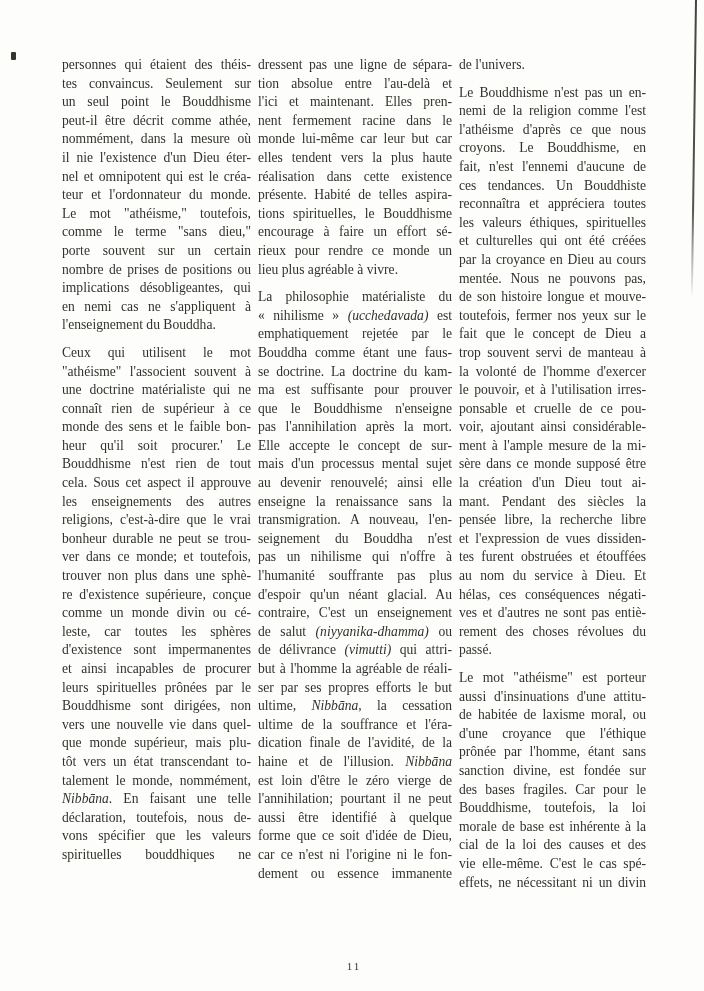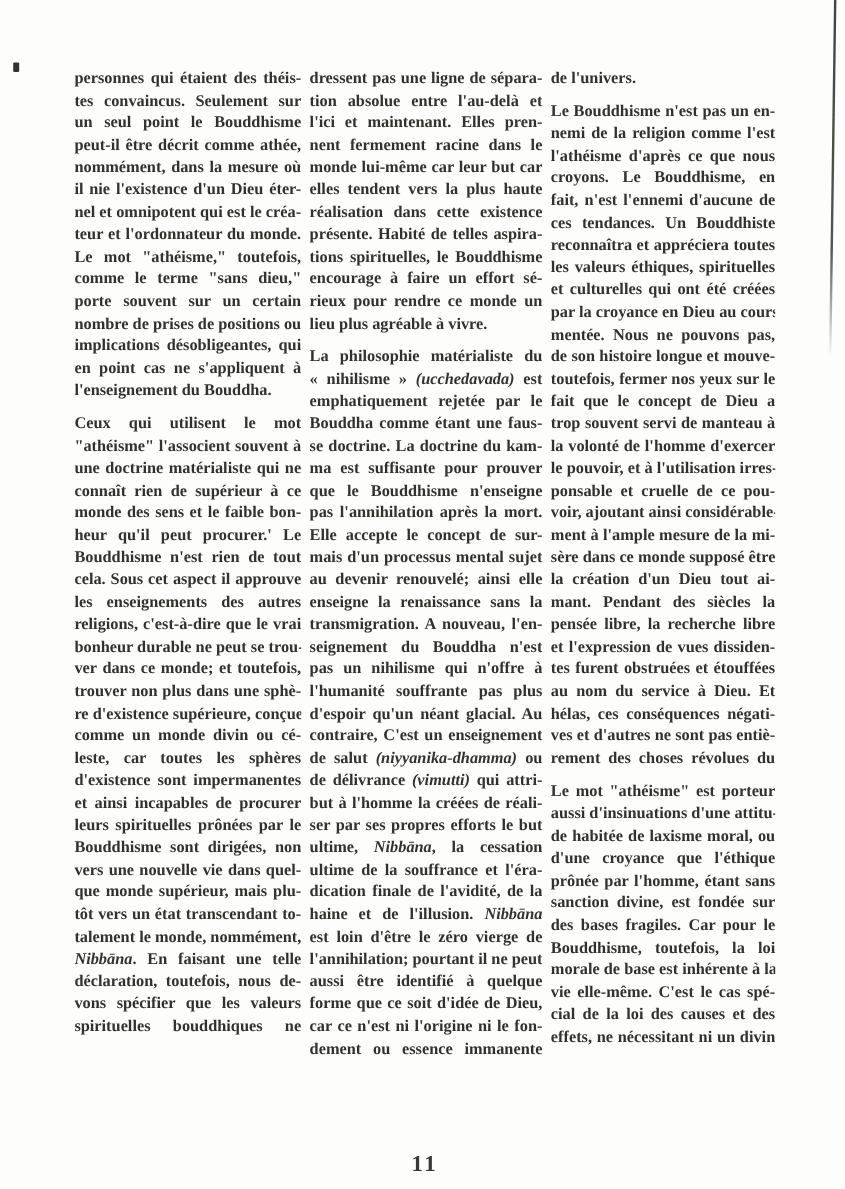--- a/index.html
+++ b/index.html
@@ -4,21 +4,20 @@
 <style>
   html, body { margin: 0; padding: 0; background: #ffffff; }
   .page {
     position: relative;
     width: 704px;
     height: 991px;
     background: #fdfdfb;
     font-family: "Liberation Serif", "DejaVu Serif", serif;
     color: #33312c;
     overflow: hidden;
-    font-weight: bold;
   }
   .text-area {
     position: absolute;
     left: 62px;
     top: 56px;
     width: 584px;
     display: flex;
   }
   .column { font-size: 13.6px; line-height: 18.6px; }
   .col1 { width: 189px; margin-right: 7px; }
@@ -33,21 +32,21 @@
     overflow: hidden;
   }
   .line.end { text-align-last: left; }
   .it { font-style: italic; }
   .page-number {
     position: absolute;
     top: 960px;
     left: 62px;
     width: 584px;
     text-align: center;
-    font-size: 19px;
+    font-size: 11px;
     letter-spacing: 2px;
     color: #3a3833;
   }
   .speck {
     position: absolute;
     left: 11px;
     top: 52px;
     width: 5px;
     height: 8px;
     background: #35332e;
@@ -79,30 +78,30 @@
           <div class="line"><span>peut-il être décrit comme athée,</span></div>
           <div class="line"><span>nommément, dans la mesure où</span></div>
           <div class="line"><span>il nie l'existence d'un Dieu éter-</span></div>
           <div class="line"><span>nel et omnipotent qui est le créa-</span></div>
           <div class="line"><span>teur et l'ordonnateur du monde.</span></div>
           <div class="line"><span>Le mot "athéisme," toutefois,</span></div>
           <div class="line"><span>comme le terme "sans dieu,"</span></div>
           <div class="line"><span>porte souvent sur un certain</span></div>
           <div class="line"><span>nombre de prises de positions ou</span></div>
           <div class="line"><span>implications désobligeantes, qui</span></div>
-          <div class="line"><span>en point cas ne s'appliquent à</span></div>
+          <div class="line"><span>en nemi cas ne s'appliquent à</span></div>
           <div class="line end"><span>l'enseignement du Bouddha.</span></div>
         </div>
         <div class="block">
           <div class="line"><span>Ceux qui utilisent le mot</span></div>
           <div class="line"><span>"athéisme" l'associent souvent à</span></div>
           <div class="line"><span>une doctrine matérialiste qui ne</span></div>
           <div class="line"><span>connaît rien de supérieur à ce</span></div>
           <div class="line"><span>monde des sens et le faible bon-</span></div>
-          <div class="line"><span>heur qu'il peut procurer.' Le</span></div>
+          <div class="line"><span>heur qu'il soit procurer.' Le</span></div>
           <div class="line"><span>Bouddhisme n'est rien de tout</span></div>
           <div class="line"><span>cela. Sous cet aspect il approuve</span></div>
           <div class="line"><span>les enseignements des autres</span></div>
           <div class="line"><span>religions, c'est-à-dire que le vrai</span></div>
           <div class="line"><span>bonheur durable ne peut se trou-</span></div>
           <div class="line"><span>ver dans ce monde; et toutefois,</span></div>
           <div class="line"><span>trouver non plus dans une sphè-</span></div>
           <div class="line"><span>re d'existence supérieure, conçue</span></div>
           <div class="line"><span>comme un monde divin ou cé-</span></div>
           <div class="line"><span>leste, car toutes les sphères</span></div>
@@ -149,21 +148,21 @@
           <div class="line"><span>au devenir renouvelé; ainsi elle</span></div>
           <div class="line"><span>enseigne la renaissance sans la</span></div>
           <div class="line"><span>transmigration. A nouveau, l'en-</span></div>
           <div class="line"><span>seignement du Bouddha n'est</span></div>
           <div class="line"><span>pas un nihilisme qui n'offre à</span></div>
           <div class="line"><span>l'humanité souffrante pas plus</span></div>
           <div class="line"><span>d'espoir qu'un néant glacial. Au</span></div>
           <div class="line"><span>contraire, C'est un enseignement</span></div>
           <div class="line"><span>de salut </span><span class="it">(niyyanika-dhamma)</span><span> ou</span></div>
           <div class="line"><span>de délivrance </span><span class="it">(vimutti)</span><span> qui attri-</span></div>
-          <div class="line"><span>but à l'homme la créées de réali-</span></div>
+          <div class="line"><span>but à l'homme la agréable de réali-</span></div>
           <div class="line"><span>ser par ses propres efforts le but</span></div>
           <div class="line"><span>ultime, </span><span class="it">Nibbāna</span><span>, la cessation</span></div>
           <div class="line"><span>ultime de la souffrance et l'éra-</span></div>
           <div class="line"><span>dication finale de l'avidité, de la</span></div>
           <div class="line"><span>haine et de l'illusion. </span><span class="it">Nibbāna</span></div>
           <div class="line"><span>est loin d'être le zéro vierge de</span></div>
           <div class="line"><span>l'annihilation; pourtant il ne peut</span></div>
           <div class="line"><span>aussi être identifié à quelque</span></div>
           <div class="line"><span>forme que ce soit d'idée de Dieu,</span></div>
           <div class="line"><span>car ce n'est ni l'origine ni le fon-</span></div>
@@ -198,31 +197,32 @@
           <div class="line"><span>sère dans ce monde supposé être</span></div>
           <div class="line"><span>la création d'un Dieu tout ai-</span></div>
           <div class="line"><span>mant. Pendant des siècles la</span></div>
           <div class="line"><span>pensée libre, la recherche libre</span></div>
           <div class="line"><span>et l'expression de vues dissiden-</span></div>
           <div class="line"><span>tes furent obstruées et étouffées</span></div>
           <div class="line"><span>au nom du service à Dieu. Et</span></div>
           <div class="line"><span>hélas, ces conséquences négati-</span></div>
           <div class="line"><span>ves et d'autres ne sont pas entiè-</span></div>
           <div class="line"><span>rement des choses révolues du</span></div>
+          <div class="line end"><span>passé.</span></div>
         </div>
         <div class="block">
           <div class="line"><span>Le mot "athéisme" est porteur</span></div>
           <div class="line"><span>aussi d'insinuations d'une attitu-</span></div>
           <div class="line"><span>de habitée de laxisme moral, ou</span></div>
           <div class="line"><span>d'une croyance que l'éthique</span></div>
           <div class="line"><span>prônée par l'homme, étant sans</span></div>
           <div class="line"><span>sanction divine, est fondée sur</span></div>
           <div class="line"><span>des bases fragiles. Car pour le</span></div>
           <div class="line"><span>Bouddhisme, toutefois, la loi</span></div>
           <div class="line"><span>morale de base est inhérente à la</span></div>
+          <div class="line"><span>cial de la loi des causes et des</span></div>
           <div class="line"><span>vie elle-même. C'est le cas spé-</span></div>
-          <div class="line"><span>cial de la loi des causes et des</span></div>
           <div class="line"><span>effets, ne nécessitant ni un divin</span></div>
         </div>
       </div>
   </div>
   <div class="page-number">11</div>
 </div>
 
 </body></html>

